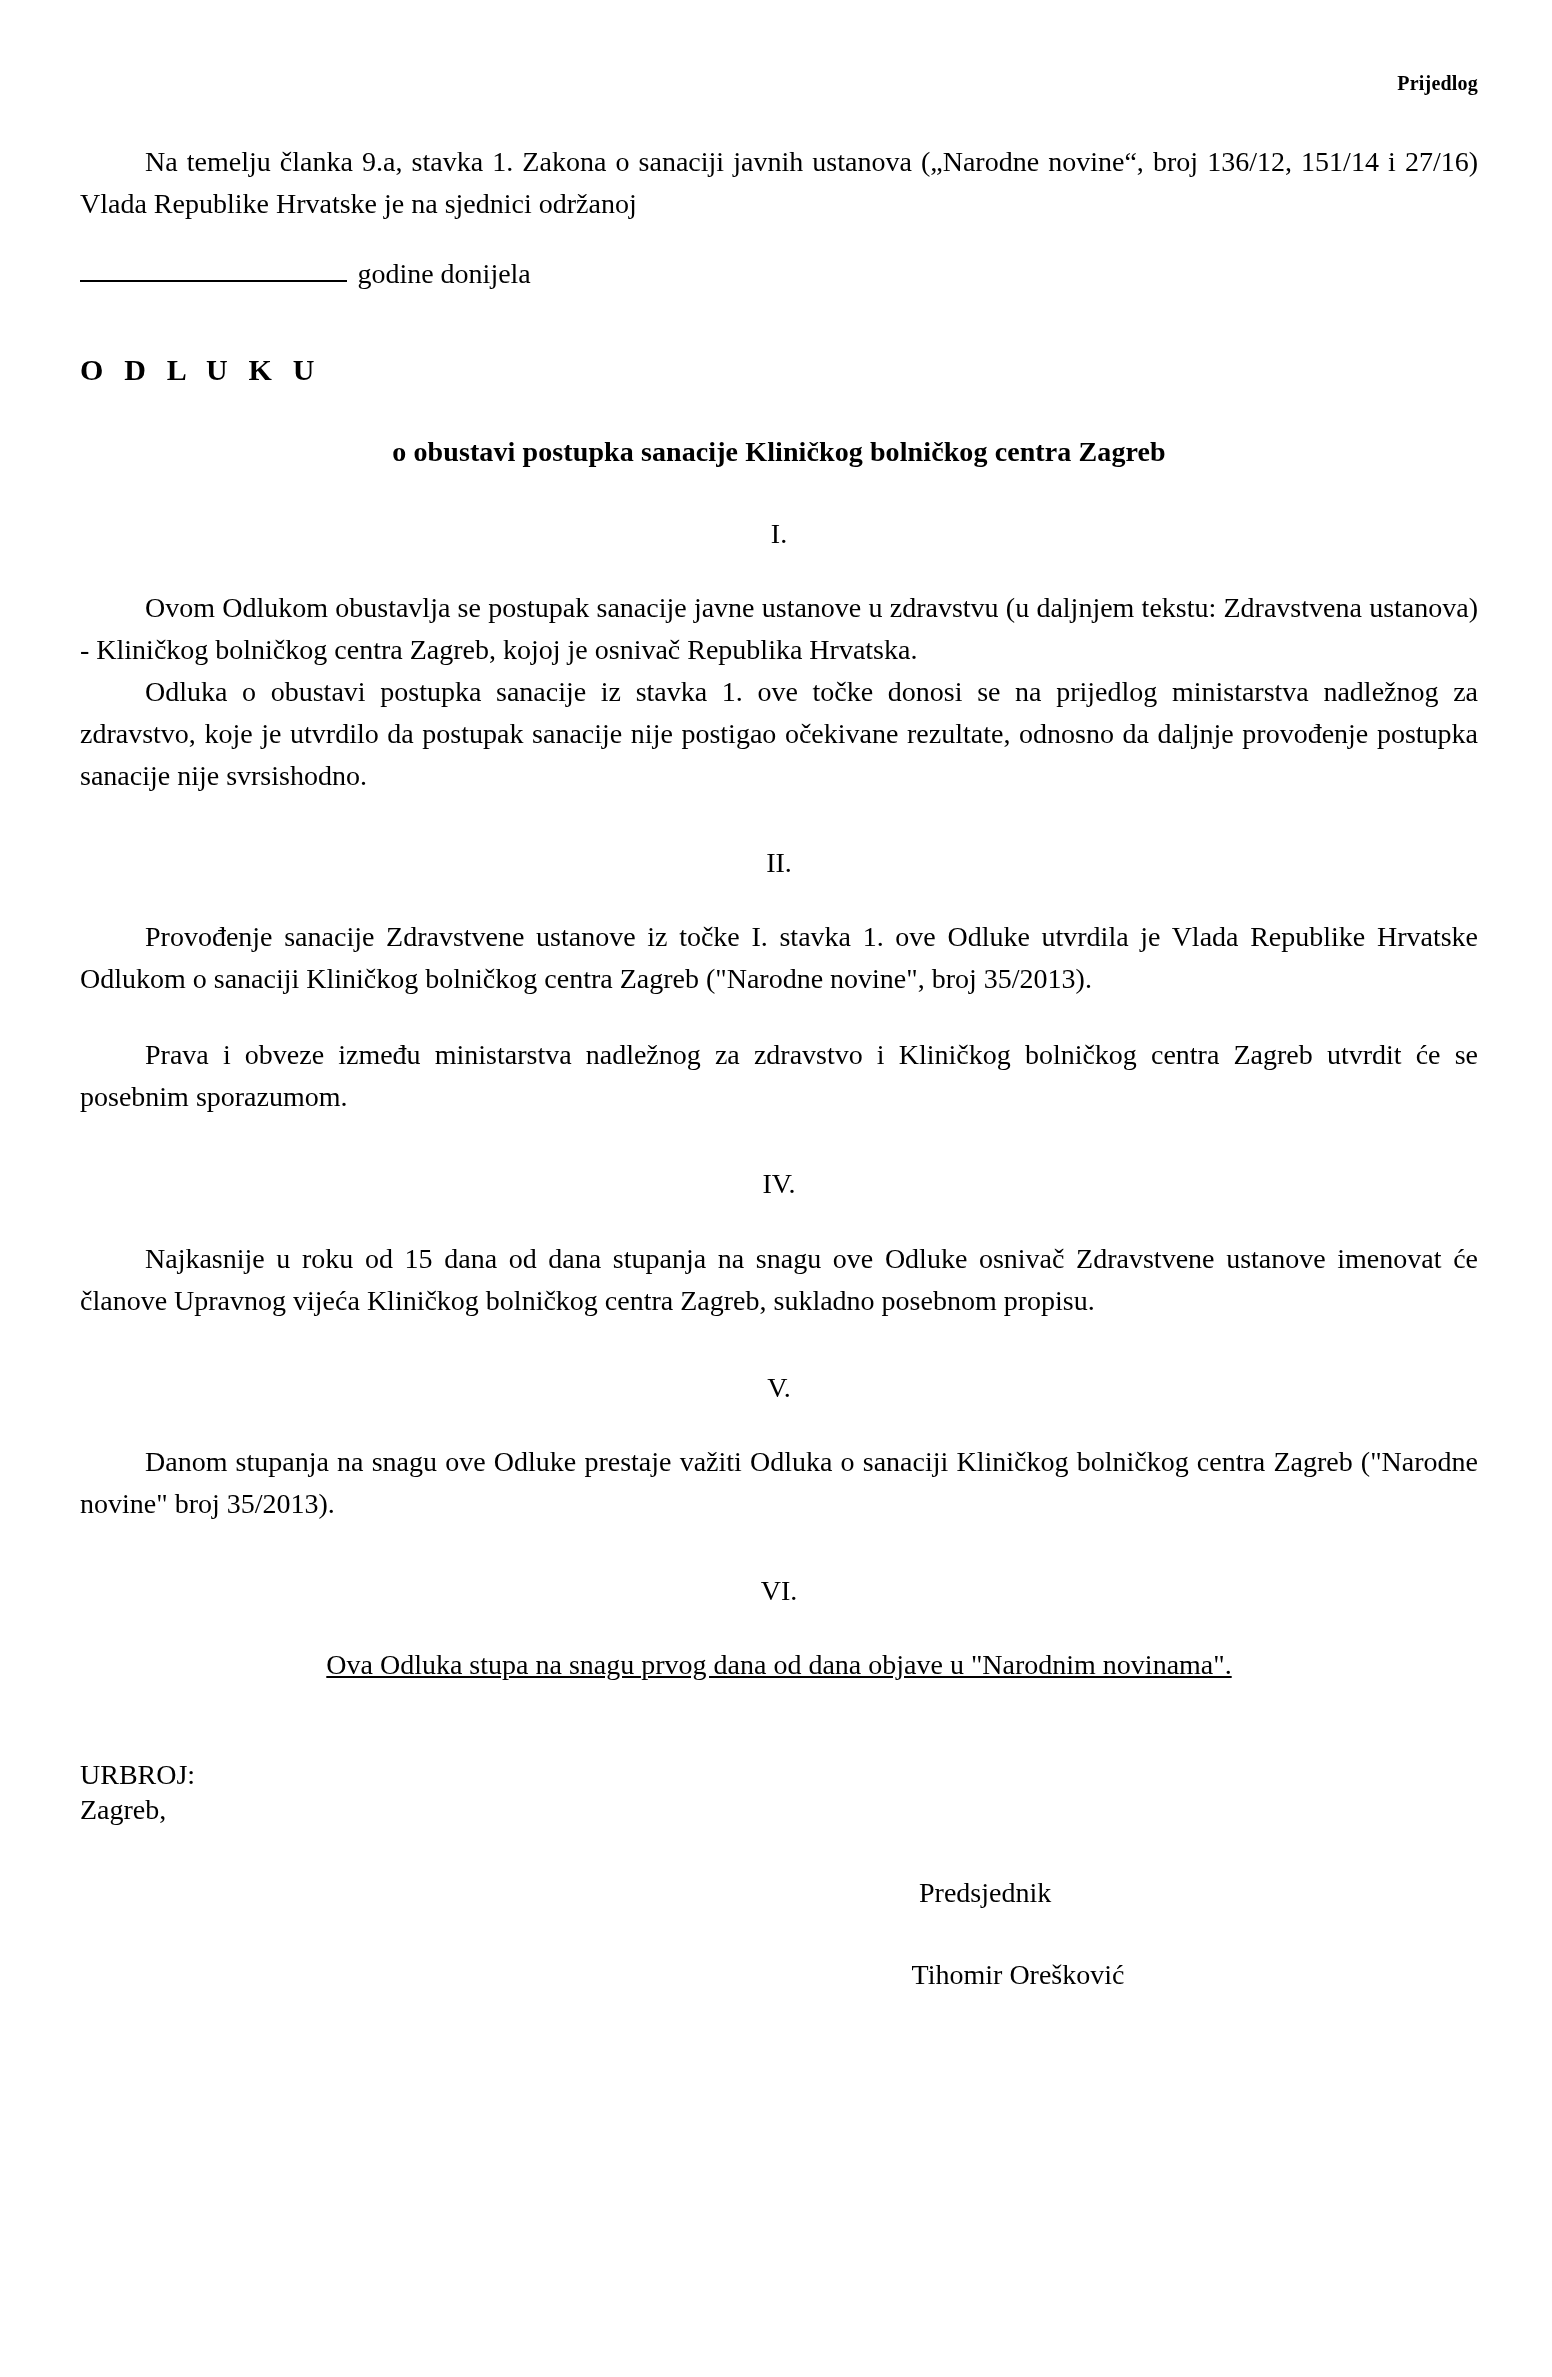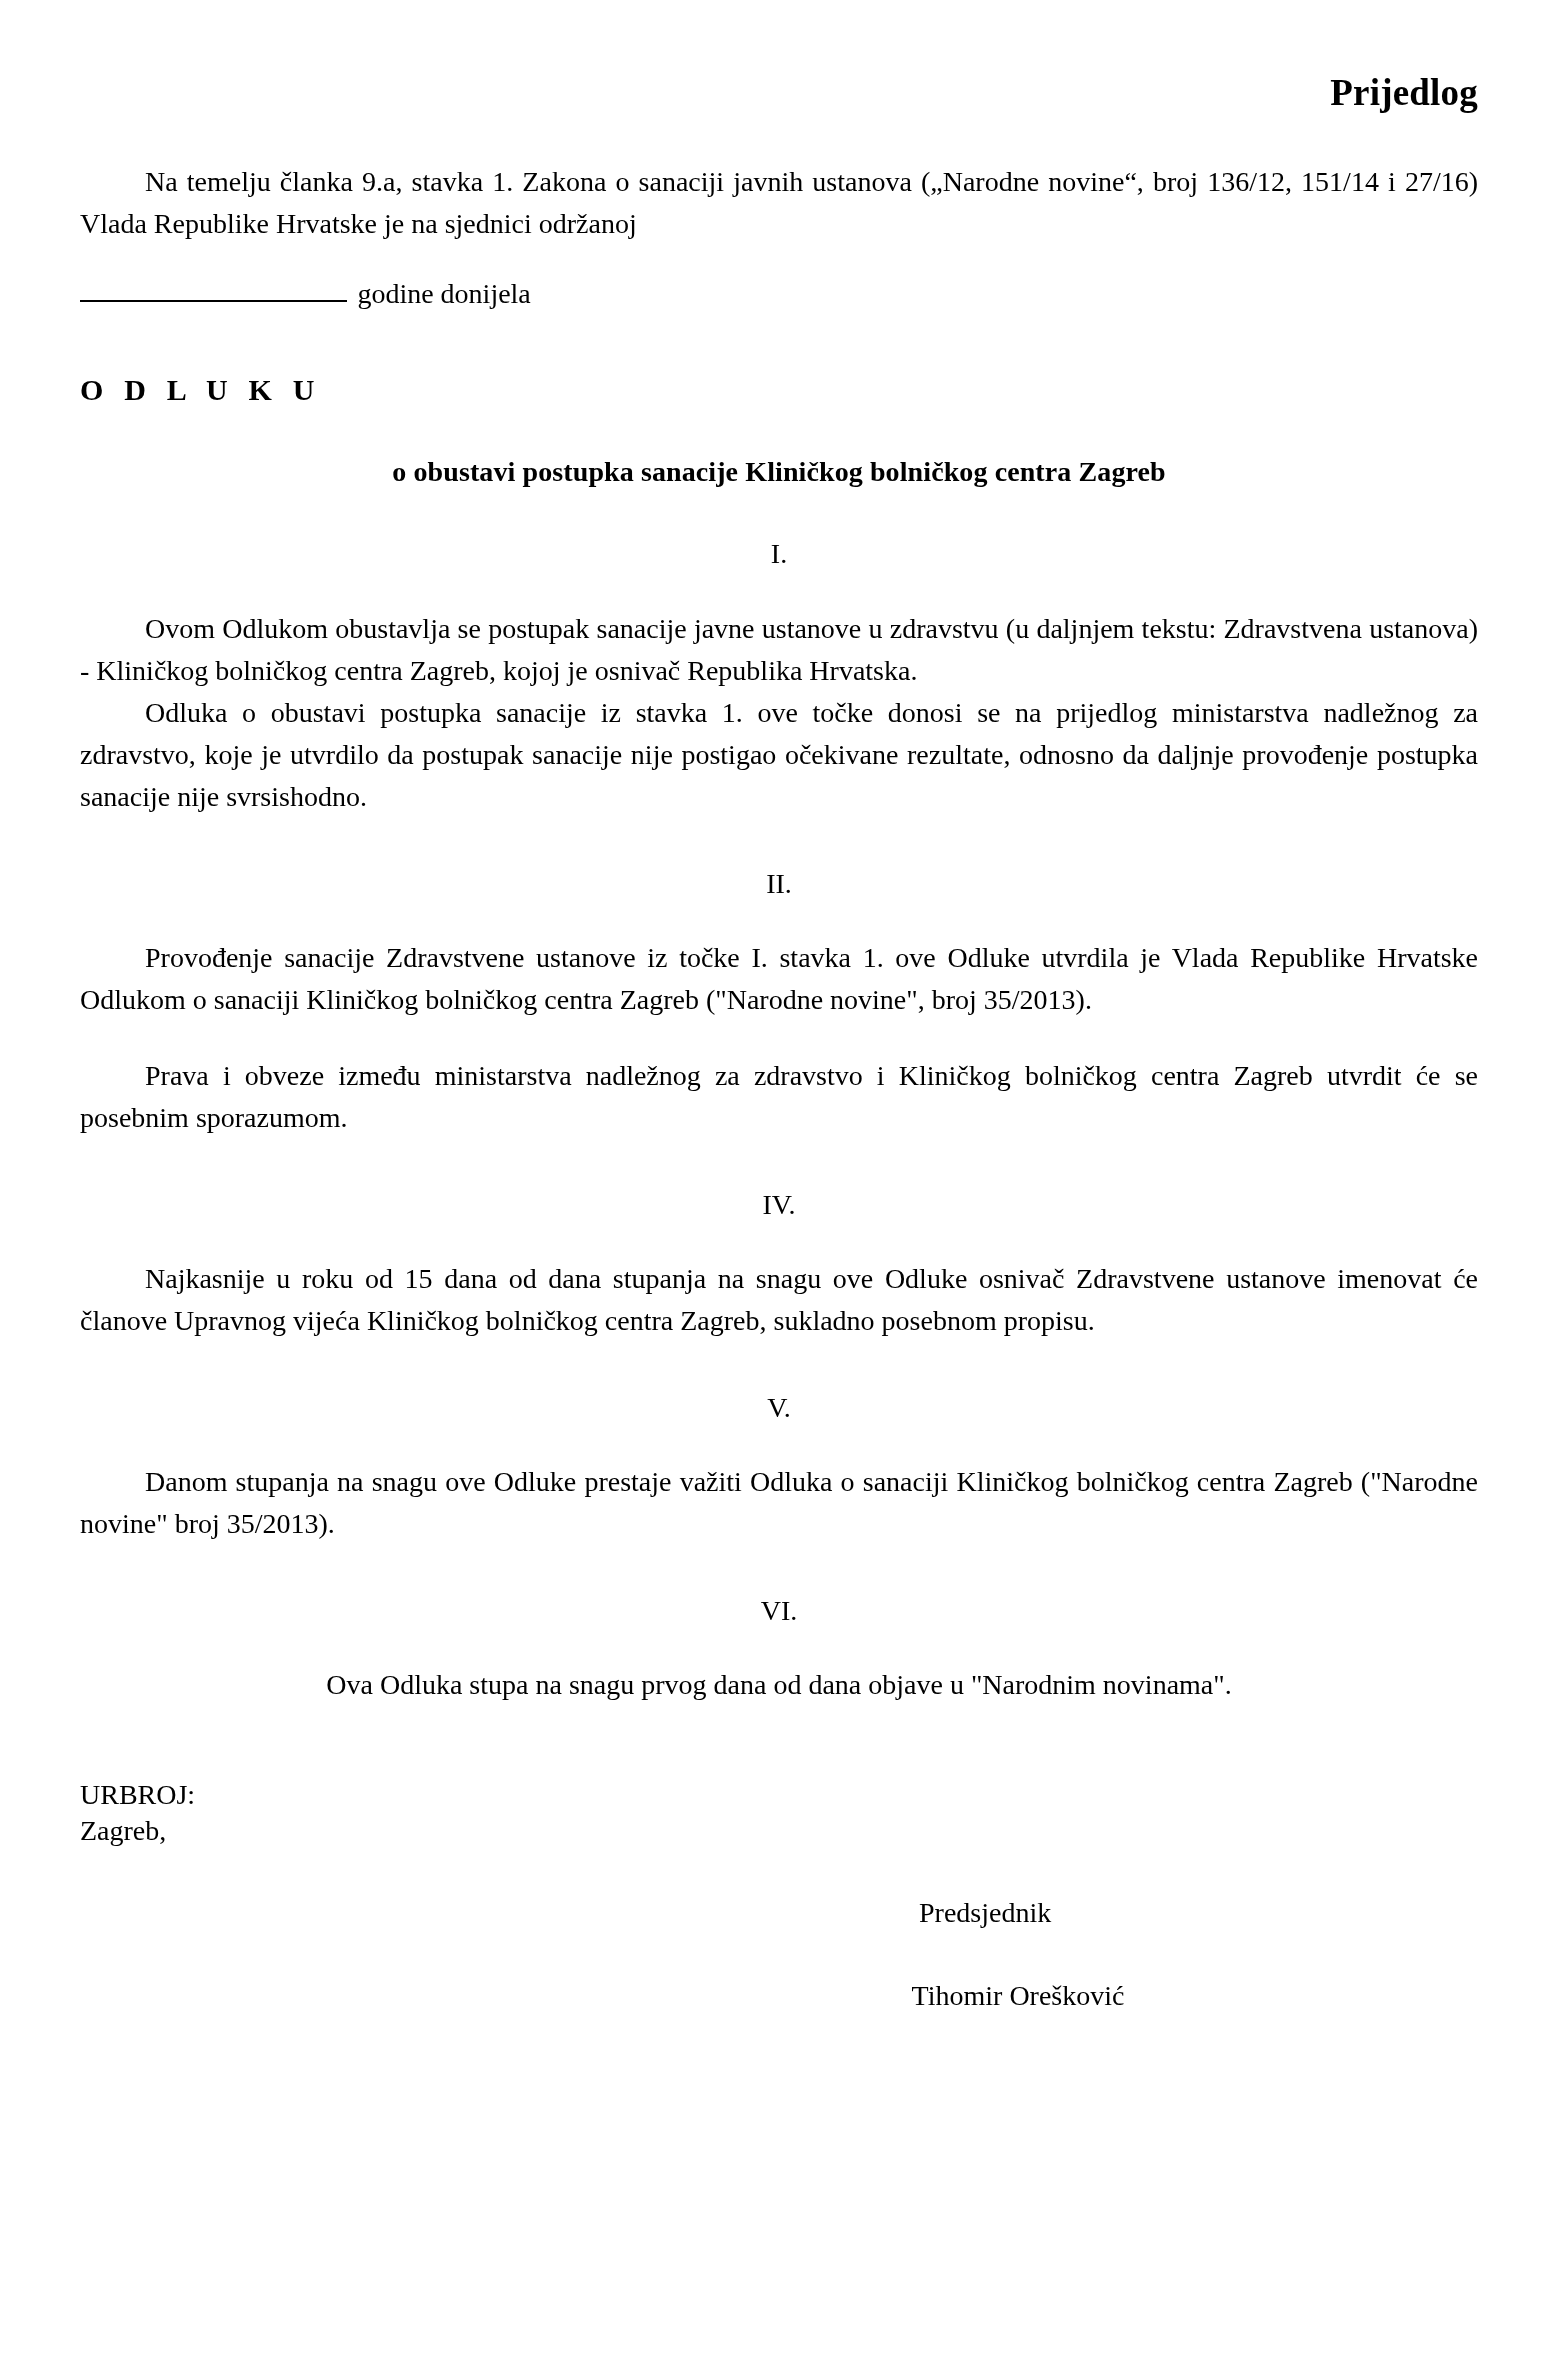--- a/index.html
+++ b/index.html
@@ -25,21 +25,21 @@
     position: absolute;
     left: 80px;
     top: 0;
     width: 1398px; 
   }
 
   
   .doc-header {
     margin-top: 71px;
     text-align: right;
-    font-size: 37px;
+    font-size: 20px;
     font-weight: bold;
     line-height: 1.2;
     letter-spacing: 0.2px;
   }
 
   
   .intro {
     margin-top: 46px;
     font-size: 28px;
     line-height: 1.50;
@@ -95,20 +95,21 @@
   }
   .para.first-of-section {
     margin-top: 34px;
   }
   .para.tight {
     margin-top: 0;
   }
   .para.centered {
     text-align: center;
     text-indent: 0;
+    text-decoration: underline;
   }
 
   
   .closing {
     margin-top: 71px;
     font-size: 28px;
     line-height: 1.27;
     text-align: left;
   }
   .closing div { white-space: pre; }

